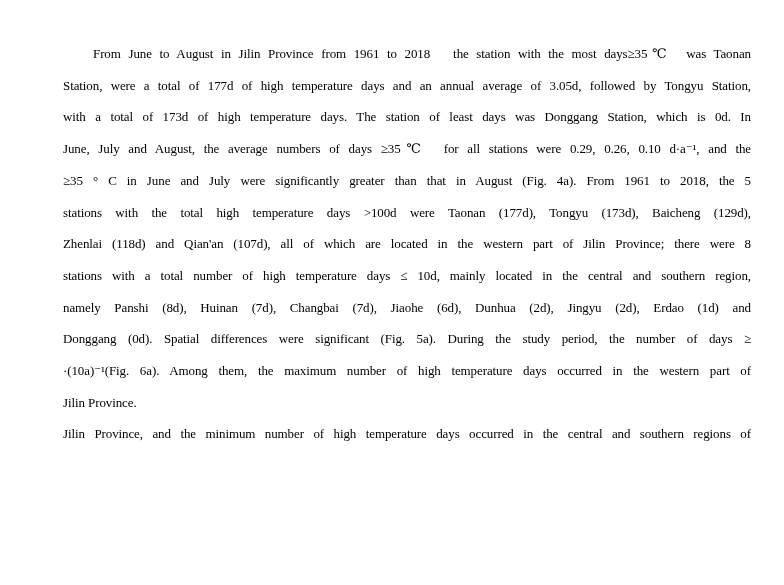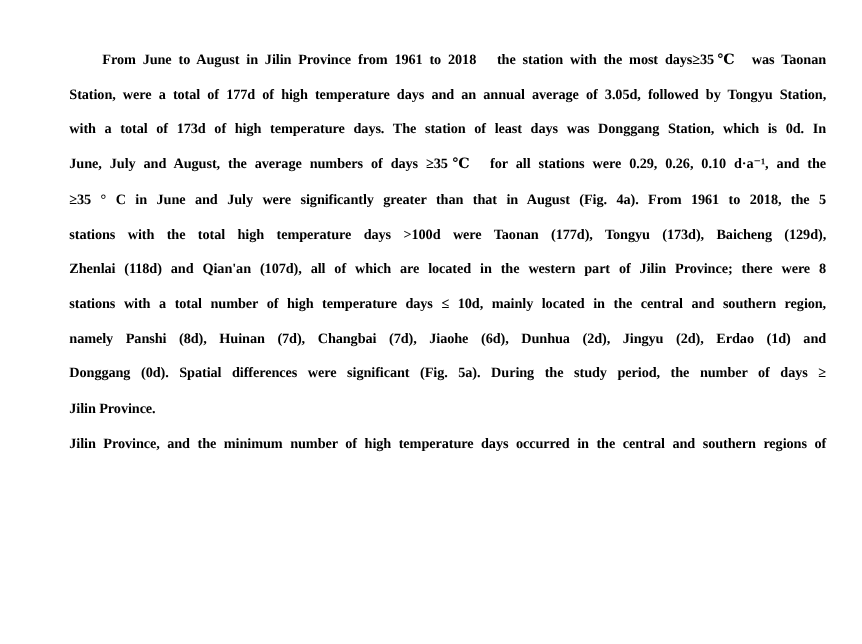--- a/index.html
+++ b/index.html
@@ -11,21 +11,20 @@
     height: 585px;
     background: #ffffff;
     overflow: hidden;
     position: relative;
   }
   .page {
     position: absolute;
     left: 0; top: 0;
     width: 784px; height: 585px;
     background: #ffffff;
-    font-weight: bold;
   }
   .para {
     position: absolute;
     left: 63px;
     top: 38px;
     width: 688px;
     font-family: "Liberation Serif", "DejaVu Serif", "DejaVu Sans", serif;
     font-size: 13px;
     letter-spacing: -0.1px;
     color: #000000;
@@ -51,16 +50,17 @@
     <div class="line first">From June to August in Jilin Province from 1961 to 2018&nbsp;&nbsp; the station with the most days≥35℃&nbsp; was Taonan</div>
     <div class="line">Station, were a total of 177d of high temperature days and an annual average of 3.05d, followed by Tongyu Station,</div>
     <div class="line">with a total of 173d of high temperature days. The station of least days was Donggang Station, which is 0d. In</div>
     <div class="line">June, July and August, the average numbers of days ≥35℃&nbsp; for all stations were 0.29, 0.26, 0.10 d·a⁻¹, and the</div>
     <div class="line">≥35 ° C in June and July were significantly greater than that in August (Fig. 4a). From 1961 to 2018, the 5</div>
     <div class="line">stations with the total high temperature days &gt;100d were Taonan (177d), Tongyu (173d), Baicheng (129d),</div>
     <div class="line">Zhenlai (118d) and Qian'an (107d), all of which are located in the western part of Jilin Province; there were 8</div>
     <div class="line">stations with a total number of high temperature days ≤&nbsp;10d, mainly located in the central and southern region,</div>
     <div class="line">namely Panshi (8d), Huinan (7d), Changbai (7d), Jiaohe (6d), Dunhua (2d), Jingyu (2d), Erdao (1d) and</div>
     <div class="line">Donggang (0d). Spatial differences were significant (Fig. 5a). During the study period, the number of days ≥</div>
+    <div class="line">·(10a)⁻¹(Fig. 6a). Among them, the maximum number of high temperature days occurred in the western part of</div>
     <div class="line last">Jilin Province.</div>
     <div class="line">Jilin Province, and the minimum number of high temperature days occurred in the central and southern regions of</div>
   </div>
 </div>
 
 </body></html>

